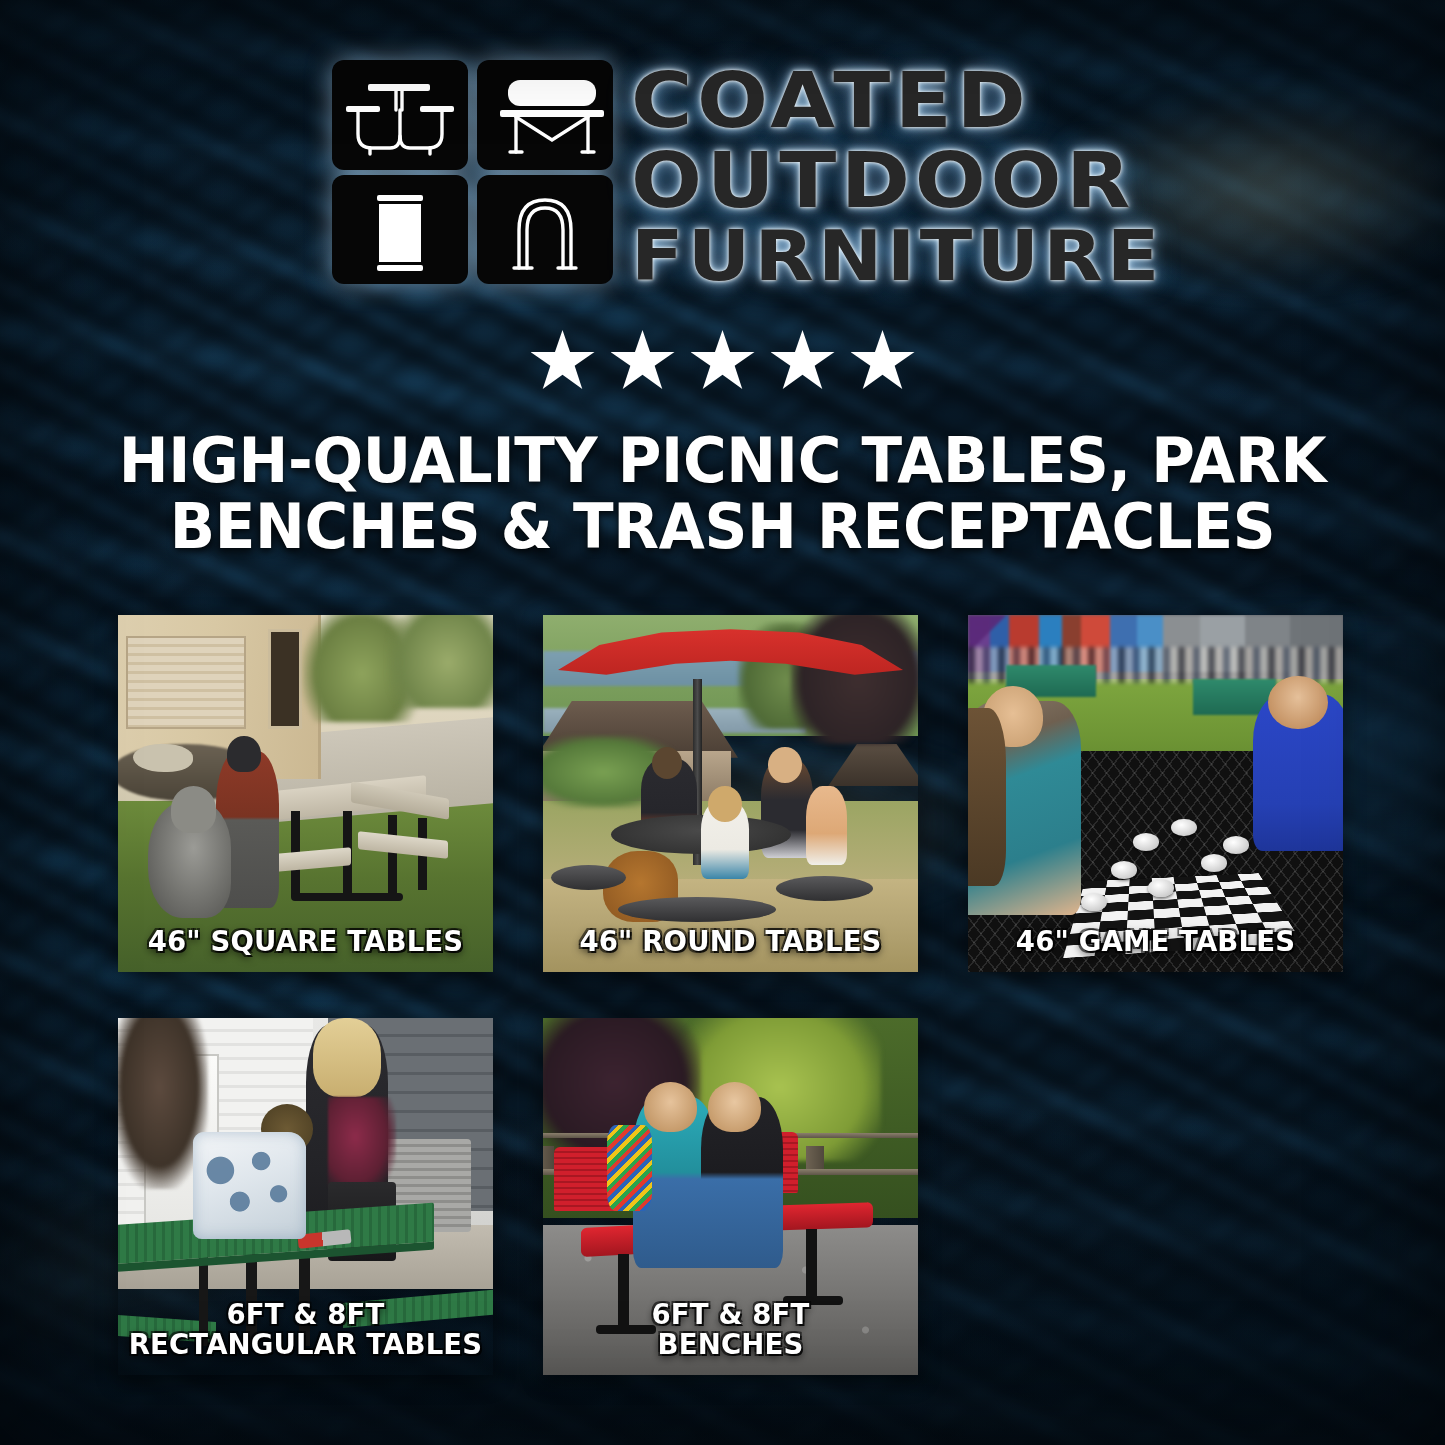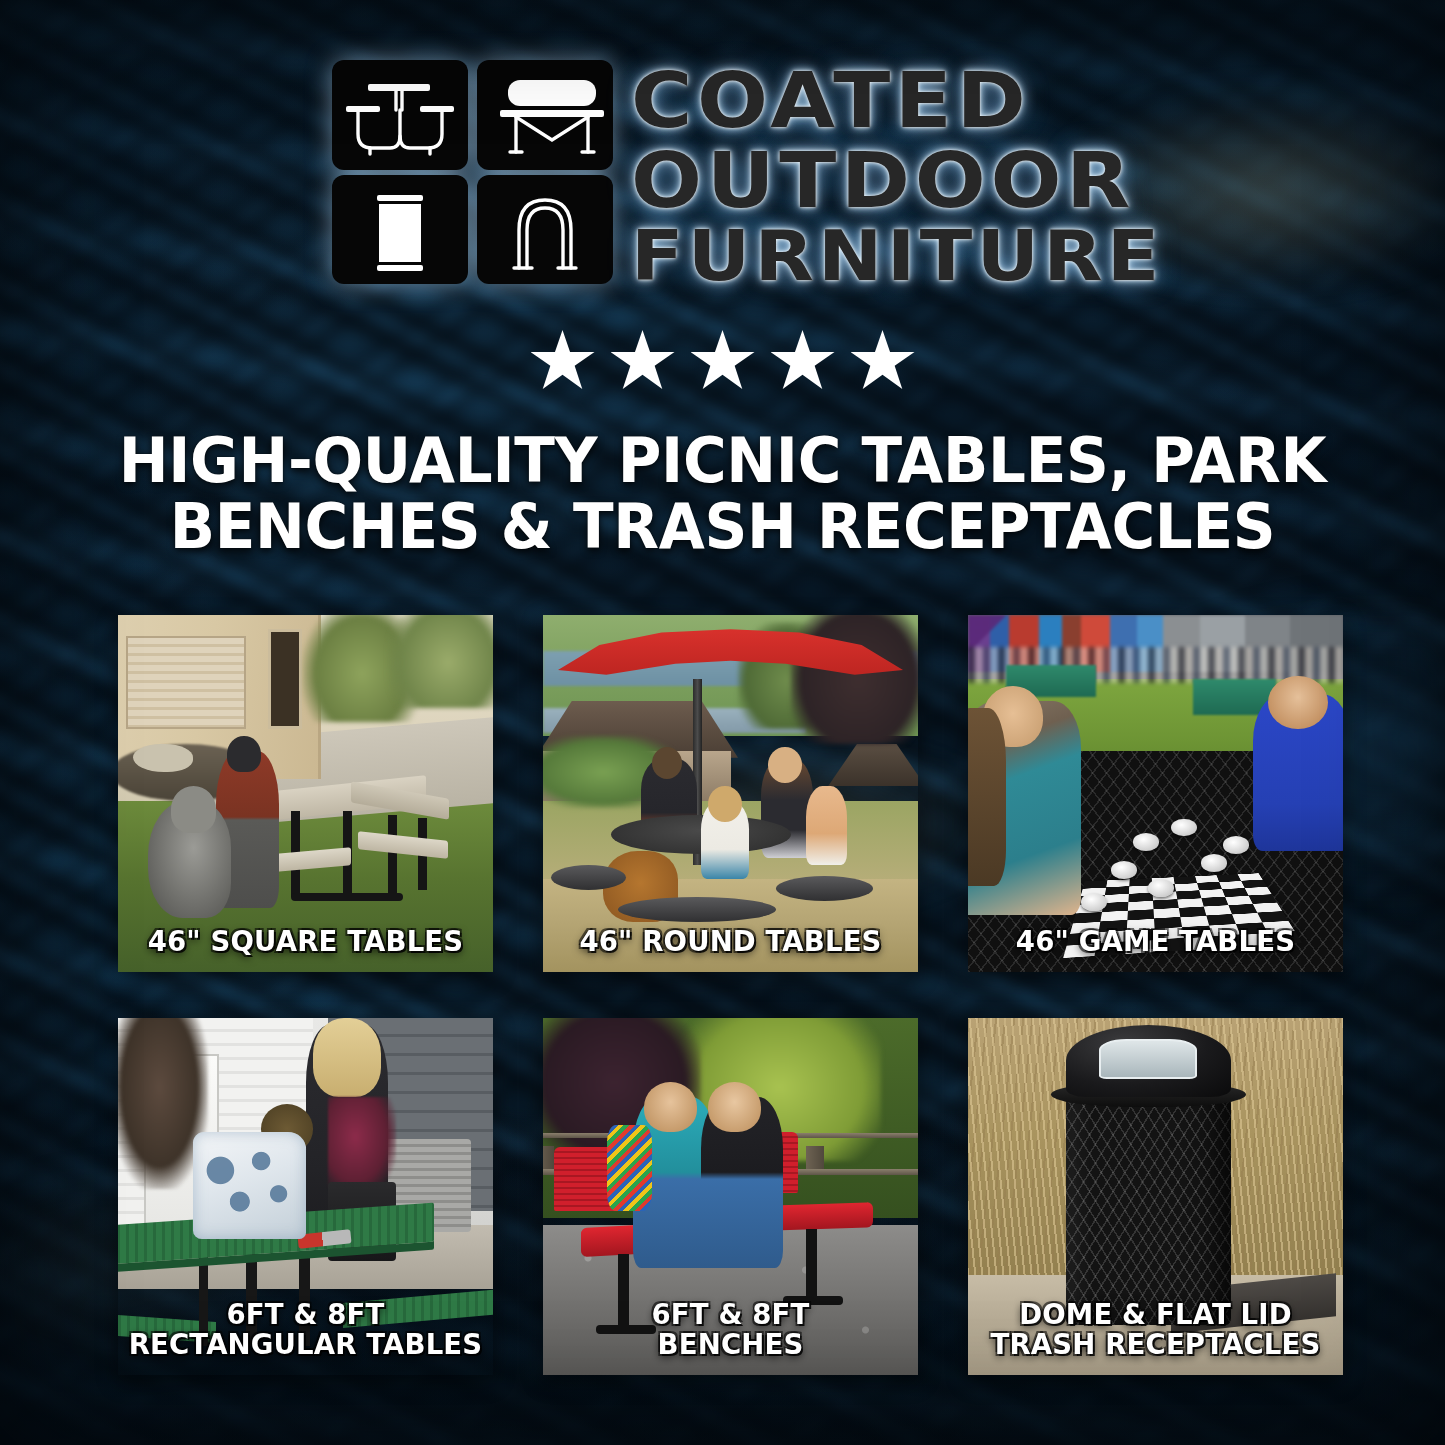--- a/index.html
+++ b/index.html
@@ -672,35 +672,19 @@
           <div class="t5-kid2"></div>
           <div class="t5-kid2h"></div>
           <div class="t5-pack"></div>
         </div>
         <div class="tile-caption">
           <span class="cap-line">6FT &amp; 8FT</span>
           <span class="cap-line">BENCHES</span>
         </div>
       </div>
 
-      <div class="tile">
-        <div class="photo">
-          <div class="sky t6-bg"></div>
-          <div class="t6-grass"></div>
-          <div class="t6-ground"></div>
-          <div class="t6-pad"></div>
-          <div class="t6-can"></div>
-          <div class="t6-rim"></div>
-          <div class="t6-dome"></div>
-          <div class="t6-open"></div>
-        </div>
-        <div class="tile-caption">
-          <span class="cap-line">DOME &amp; FLAT LID</span>
-          <span class="cap-line">TRASH RECEPTACLES</span>
-        </div>
-      </div>
 
     </div>
 
   </div>
 
   <div class="edge-fade"></div>
 </div>
 
 </body></html>

